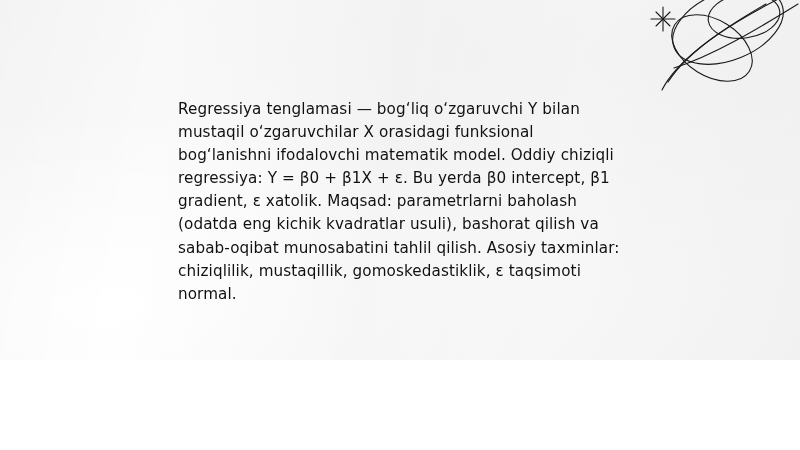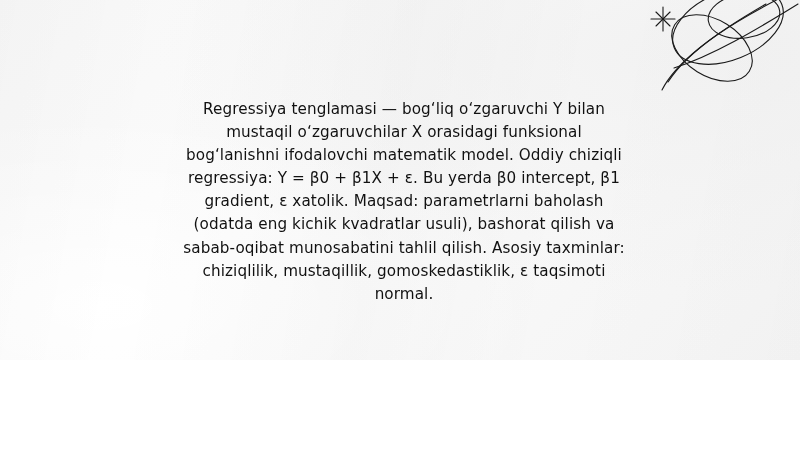--- a/index.html
+++ b/index.html
@@ -15,21 +15,20 @@
   .slide {
     position: relative;
     width: 800px;
     height: 360px;
     background: #fafafa;
     background-image:
       radial-gradient(ellipse at 12% 85%, #ffffff 0%, rgba(255,255,255,0) 45%),
       radial-gradient(ellipse at 88% 15%, #f2f2f2 0%, rgba(242,242,242,0) 55%),
       linear-gradient(135deg, #f7f7f7 0%, #fbfbfb 40%, #f4f4f4 100%);
     overflow: hidden;
-    text-align: center;
   }
   
   .paper-texture {
     position: absolute;
     inset: 0;
     background:
       linear-gradient(100deg, rgba(0,0,0,0.015) 0%, rgba(0,0,0,0) 20%, rgba(0,0,0,0.02) 48%, rgba(0,0,0,0) 70%, rgba(0,0,0,0.012) 100%);
     pointer-events: none;
   }
 

